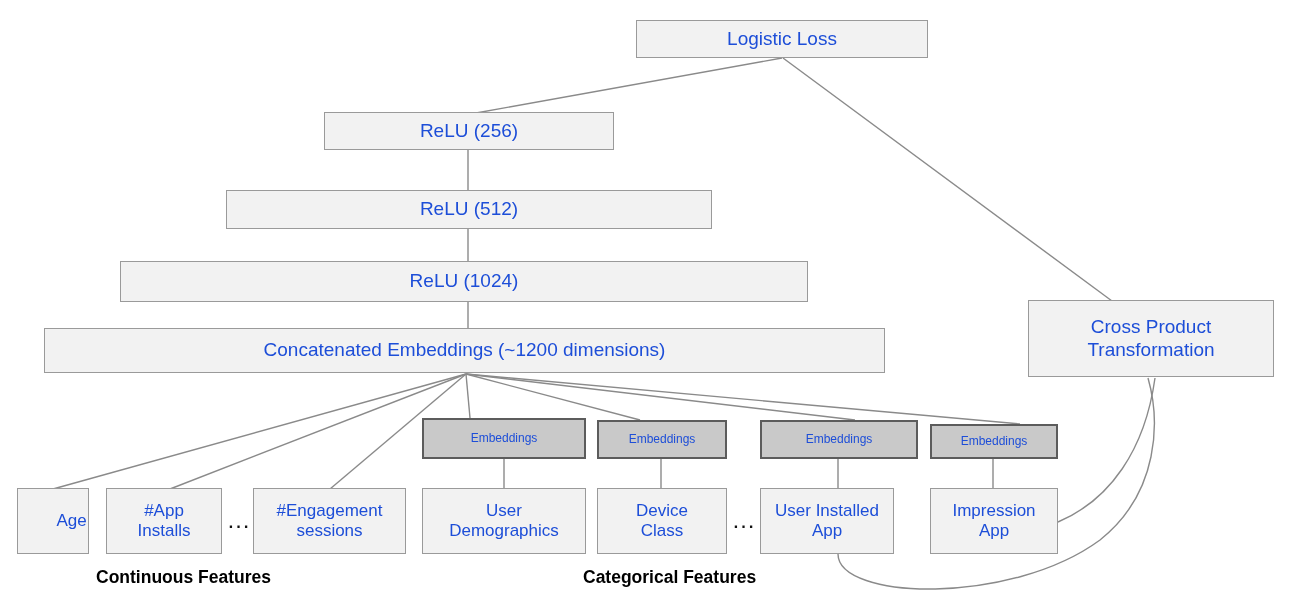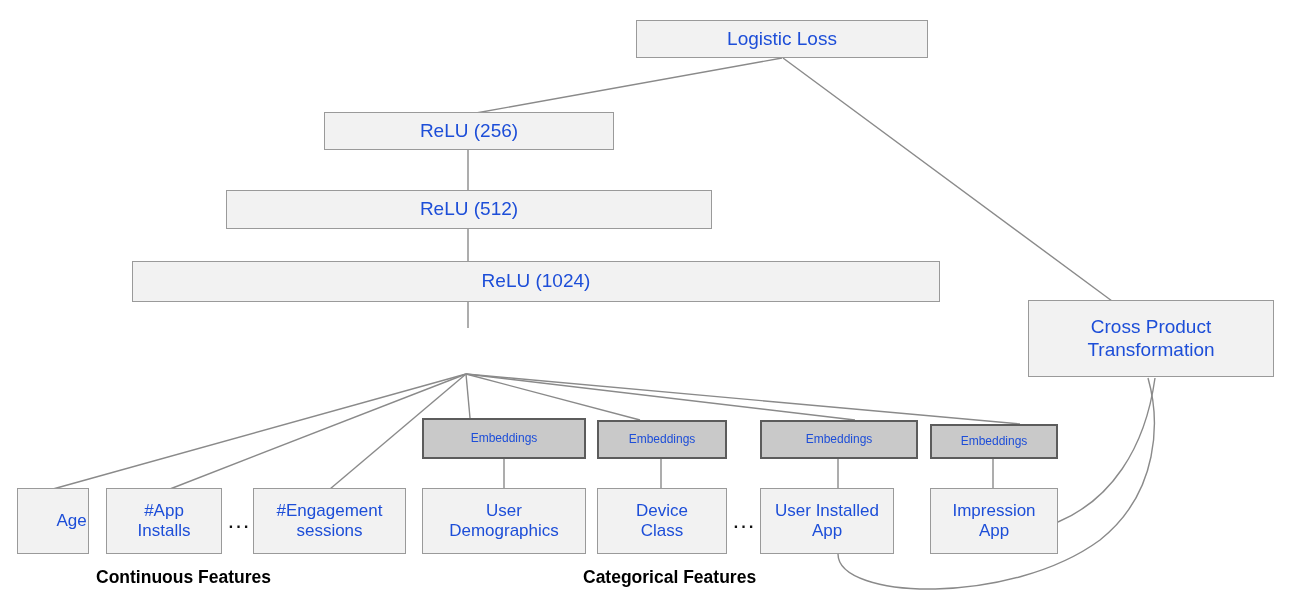--- a/index.html
+++ b/index.html
@@ -105,24 +105,27 @@
   </div>
 
   <div class="node light big" style="left:324px; top:112px; width:290px; height:38px;">
     <span>ReLU (256)</span>
   </div>
 
   <div class="node light big" style="left:226px; top:190px; width:486px; height:39px;">
     <span>ReLU (512)</span>
   </div>
 
-  <div class="node light big" style="left:132px; top:261px; width:808px; height:41px;">
+  <div class="node light big" style="left:120px; top:261px; width:688px; height:41px;">
     <span>ReLU (1024)</span>
   </div>
 
+  <div class="node light big" style="left:44px; top:328px; width:841px; height:45px;">
+    <span>Concatenated Embeddings (~1200 dimensions)</span>
+  </div>
 
   <div class="node light big" style="left:1028px; top:300px; width:246px; height:77px; flex-direction:column;">
     <span>Cross Product</span>
     <span>Transformation</span>
   </div>
 
   <div class="node dark small" style="left:422px; top:418px; width:164px; height:41px;">
     <span>Embeddings</span>
   </div>
   <div class="node dark small" style="left:597px; top:420px; width:130px; height:39px;">

